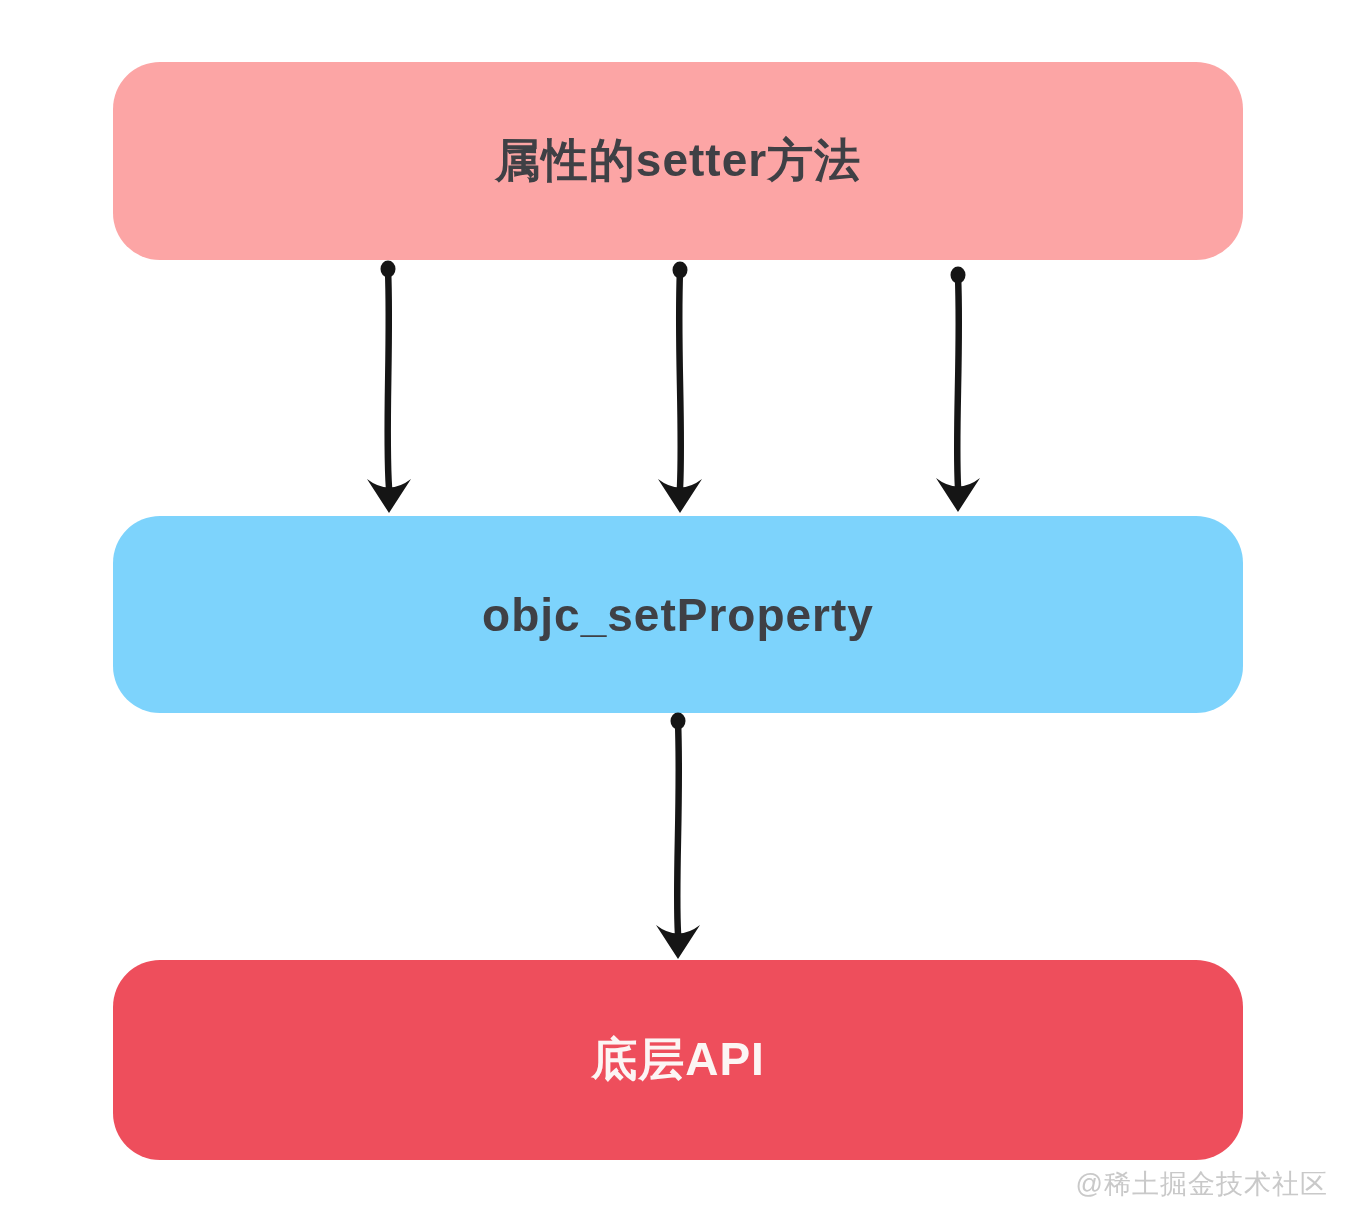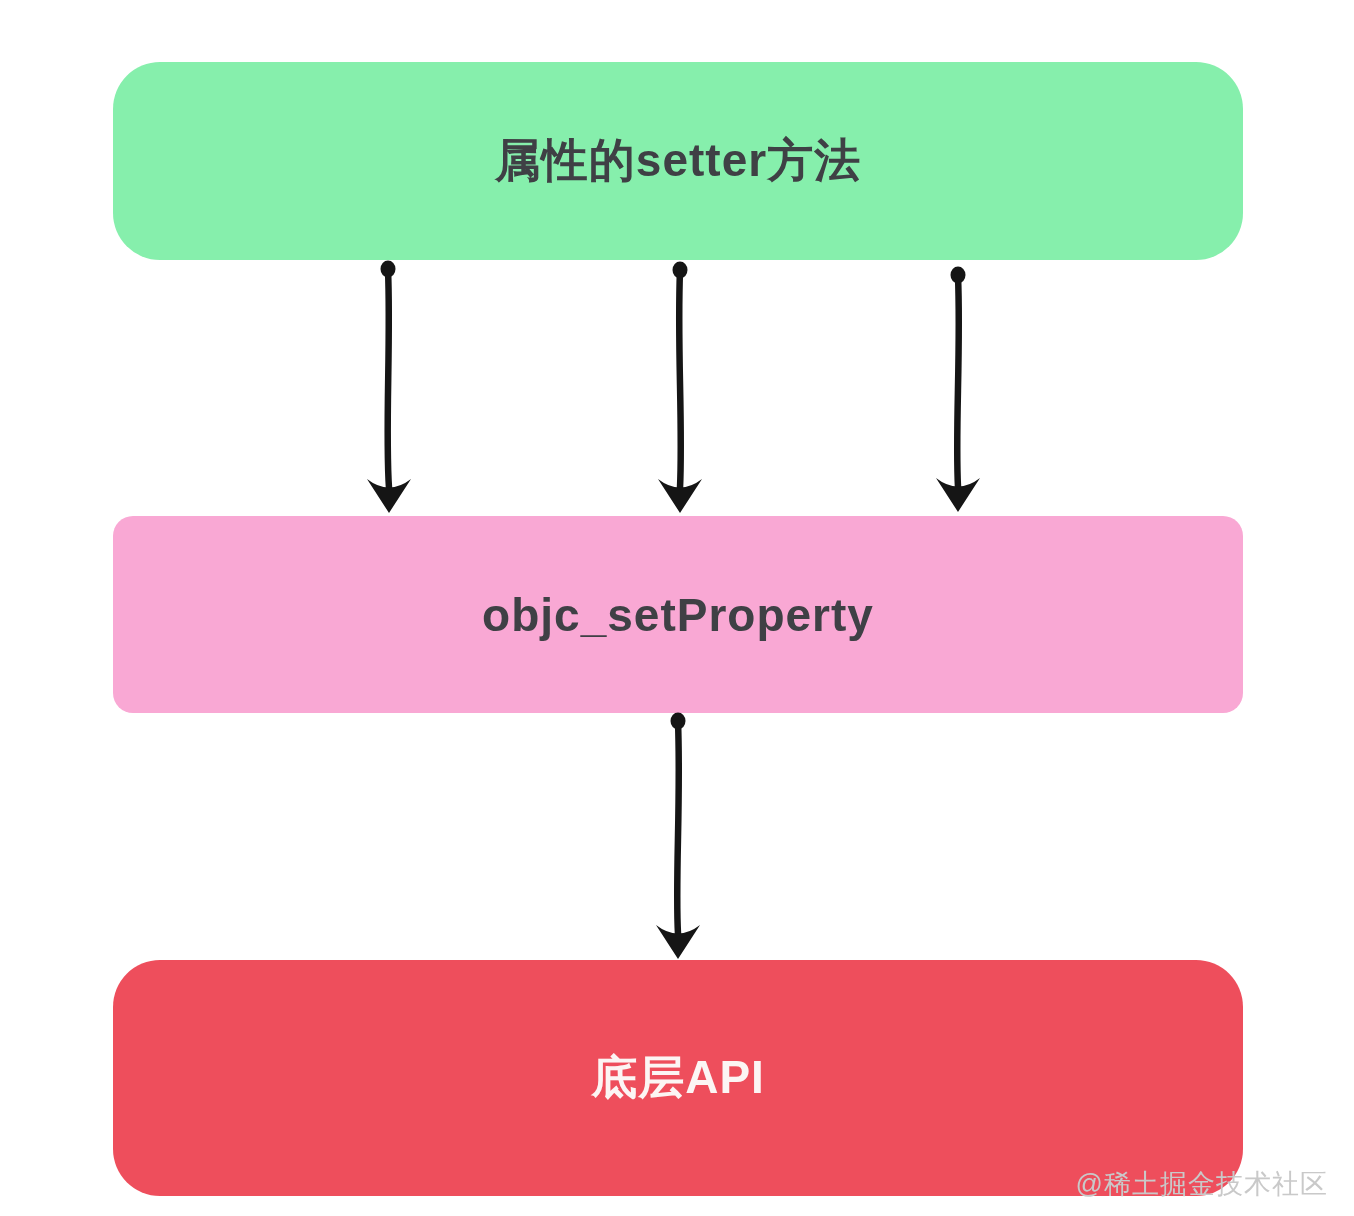--- a/index.html
+++ b/index.html
@@ -23,21 +23,21 @@
     display: flex;
     align-items: center;
     justify-content: center;
     font-weight: bold;
     font-size: 46px;
     letter-spacing: 1px;
     box-sizing: border-box;
   }
   #node-setter { top: 62px;  height: 198px; }
   #node-objc   { top: 516px; height: 197px; }
-  #node-api    { top: 960px; height: 236px; }
+  #node-api    { top: 960px; height: 200px; }
 
   #arrows-layer {
     position: absolute;
     left: 0;
     top: 0;
     width: 1354px;
     height: 1216px;
     pointer-events: none;
   }
   .arrow .shaft {
@@ -58,25 +58,25 @@
     font-size: 27px;
     letter-spacing: 1px;
     user-select: none;
   }
 </style>
 </head>
 <body>
 
 <div id="canvas">
 
-  <div class="node" id="node-setter" style="background-color: #86efac; color: rgb(63, 64, 69);">
+  <div class="node" id="node-setter" style="background-color: #fca5a5; color: rgb(63, 64, 69);">
     <span>属性的setter方法</span>
   </div>
 
-  <div class="node" id="node-objc" style="background-color: #f9a8d4; color: rgb(63, 64, 69); border-radius: 20px;">
+  <div class="node" id="node-objc" style="background-color: #7dd3fc; color: rgb(63, 64, 69);">
     <span>objc_setProperty</span>
   </div>
 
   <div class="node" id="node-api" style="background-color: rgb(238, 78, 92); color: rgb(252, 245, 244);">
     <span>底层API</span>
   </div>
 
   <svg id="arrows-layer" viewBox="0 0 1354 1216" xmlns="http://www.w3.org/2000/svg">
 
     <g class="arrow">

